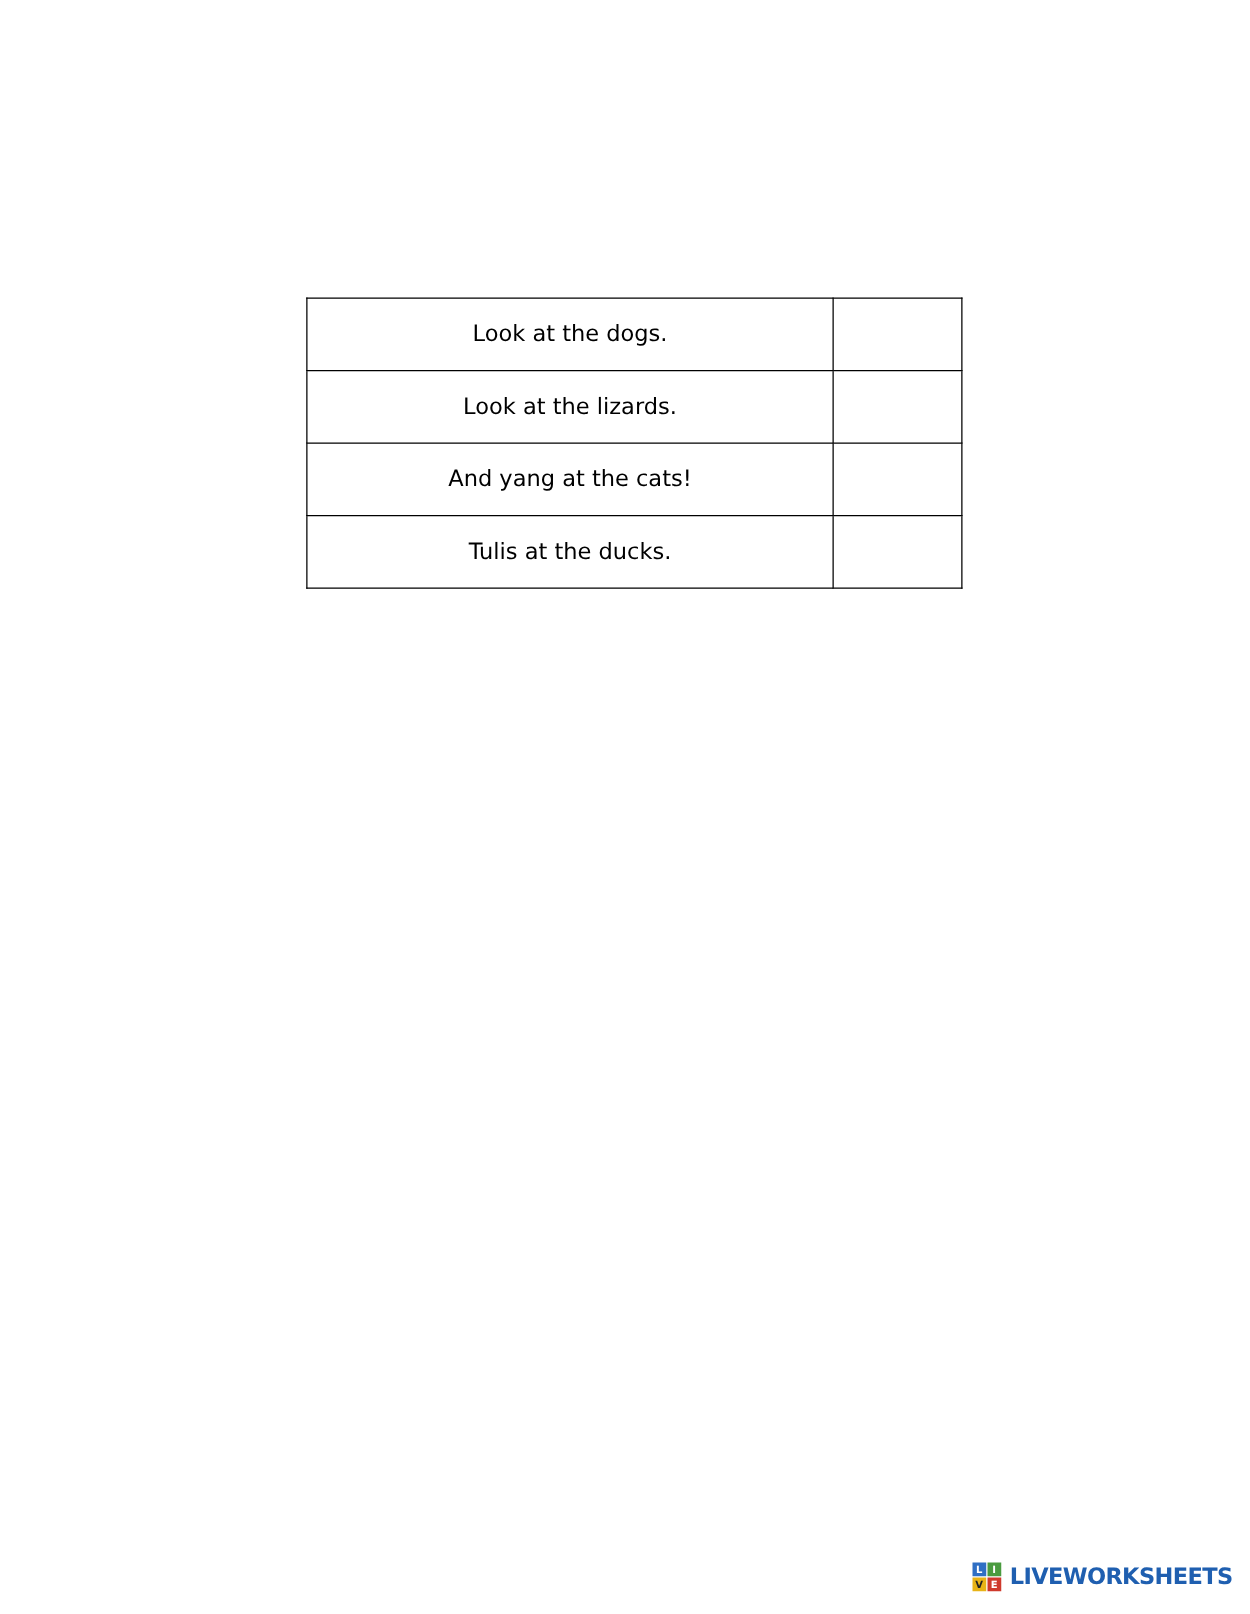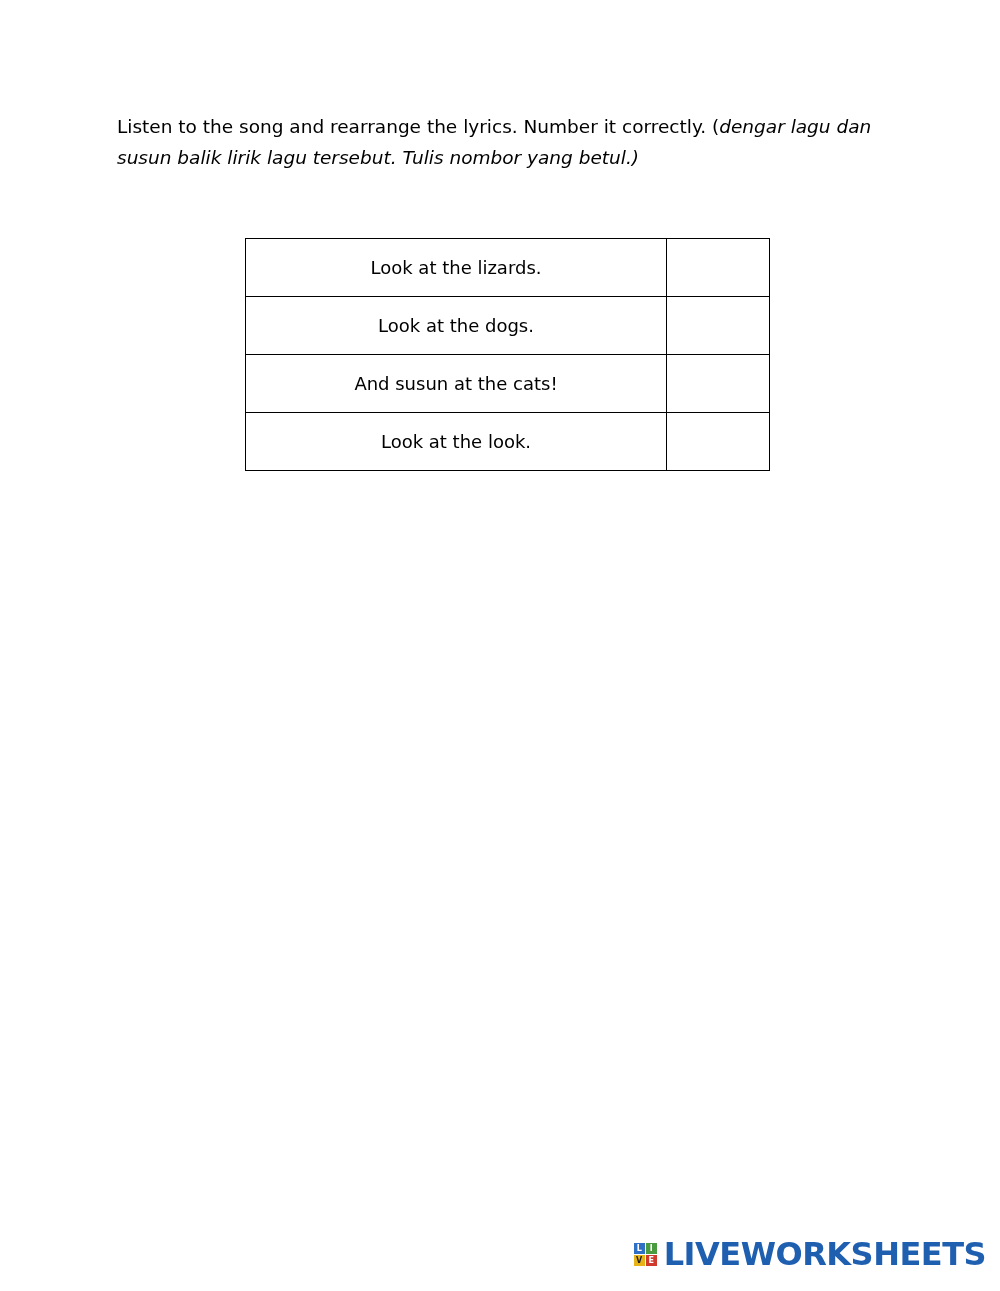--- a/index.html
+++ b/index.html
@@ -90,50 +90,47 @@
     font-family: "DejaVu Sans", sans-serif;
     font-weight: bold;
   }
   .sq-blue { background: #2f6fc4; }
   .sq-green { background: #4a9b3f; }
   .sq-yellow { background: #e8b317; color: #222; }
   .sq-red { background: #cf3a2c; }
   .logo-text {
     font-family: "DejaVu Sans", sans-serif;
     font-weight: bold;
-    font-size: 32px;
+    font-size: 18px;
     letter-spacing: -0.5px;
     color: #1f5fb0;
   }
 </style>
 </head>
 <body>
 
 <div class="page">
 
-  <div class="instructions">
-    <span class="plain">Listen to the song and rearrange the lyrics. Number it correctly. (</span><span class="ital">dengar lagu dan susun balik lirik lagu tersebut. Tulis nombor yang betul.)</span>
-  </div>
 
   <table class="worksheet-table">
     <tbody>
+      <tr>
+        <td class="lyric-cell">Look at the dogs.</td>
+        <td class="number-cell"></td>
+      </tr>
       <tr>
         <td class="lyric-cell">Look at the lizards.</td>
         <td class="number-cell"></td>
       </tr>
       <tr>
-        <td class="lyric-cell">Look at the dogs.</td>
+        <td class="lyric-cell">And yang at the cats!</td>
         <td class="number-cell"></td>
       </tr>
       <tr>
-        <td class="lyric-cell">And susun at the cats!</td>
-        <td class="number-cell"></td>
-      </tr>
-      <tr>
-        <td class="lyric-cell">Look at the look.</td>
+        <td class="lyric-cell">Tulis at the ducks.</td>
         <td class="number-cell"></td>
       </tr>
     </tbody>
   </table>
 
   <div class="logo">
     <div class="logo-blocks">
       <div class="logo-row">
         <div class="logo-sq sq-blue">L</div>
         <div class="logo-sq sq-green">I</div>

